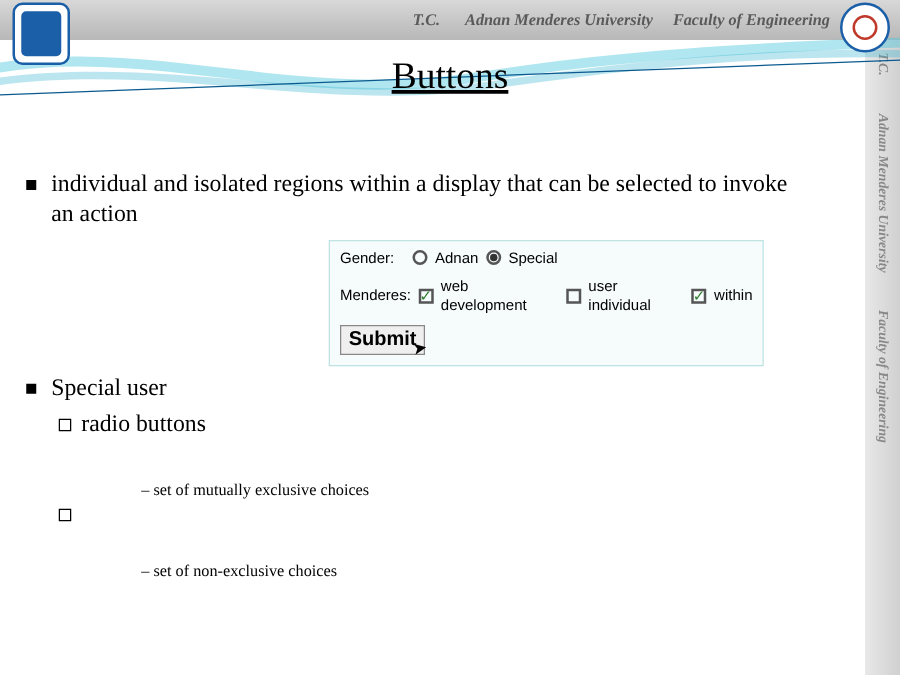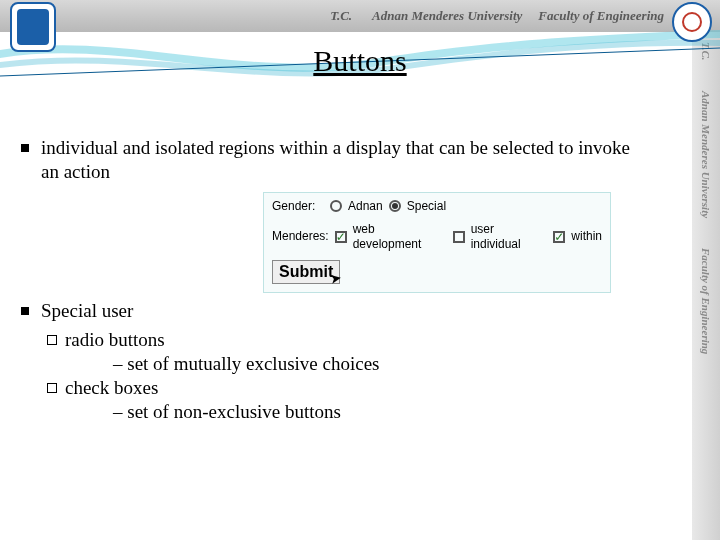--- a/index.html
+++ b/index.html
@@ -184,21 +184,22 @@
   }
   .box {
     width: 10px; height: 10px;
     border: 1.5px solid #000;
     margin-top: 7px;
     margin-right: 8px;
     flex-shrink: 0;
   }
   .sub2 {
     margin-left: 92px;
-    font-size: 19px;
+    font-size: 13px;
+    margin-top: 32px;
   }
 </style>
 </head>
 <body>
 
 <div class="header">
   <span class="tc">T.C.</span>
   <span>Adnan Menderes University</span>
   <span>Faculty of Engineering</span>
 </div>
@@ -258,17 +259,16 @@
   </div>
 
   <div class="sub1">
     <div class="box"></div>
     <div>radio buttons</div>
   </div>
   <div class="sub2">– set of mutually exclusive choices</div>
 
   <div class="sub1">
     <div class="box"></div>
-    <div>check boxes</div>
-  </div>
-  <div class="sub2">– set of non-exclusive buttons</div>
+  </div>
+  <div class="sub2">– set of non-exclusive choices</div>
 
 </div>
 
 </body></html>

